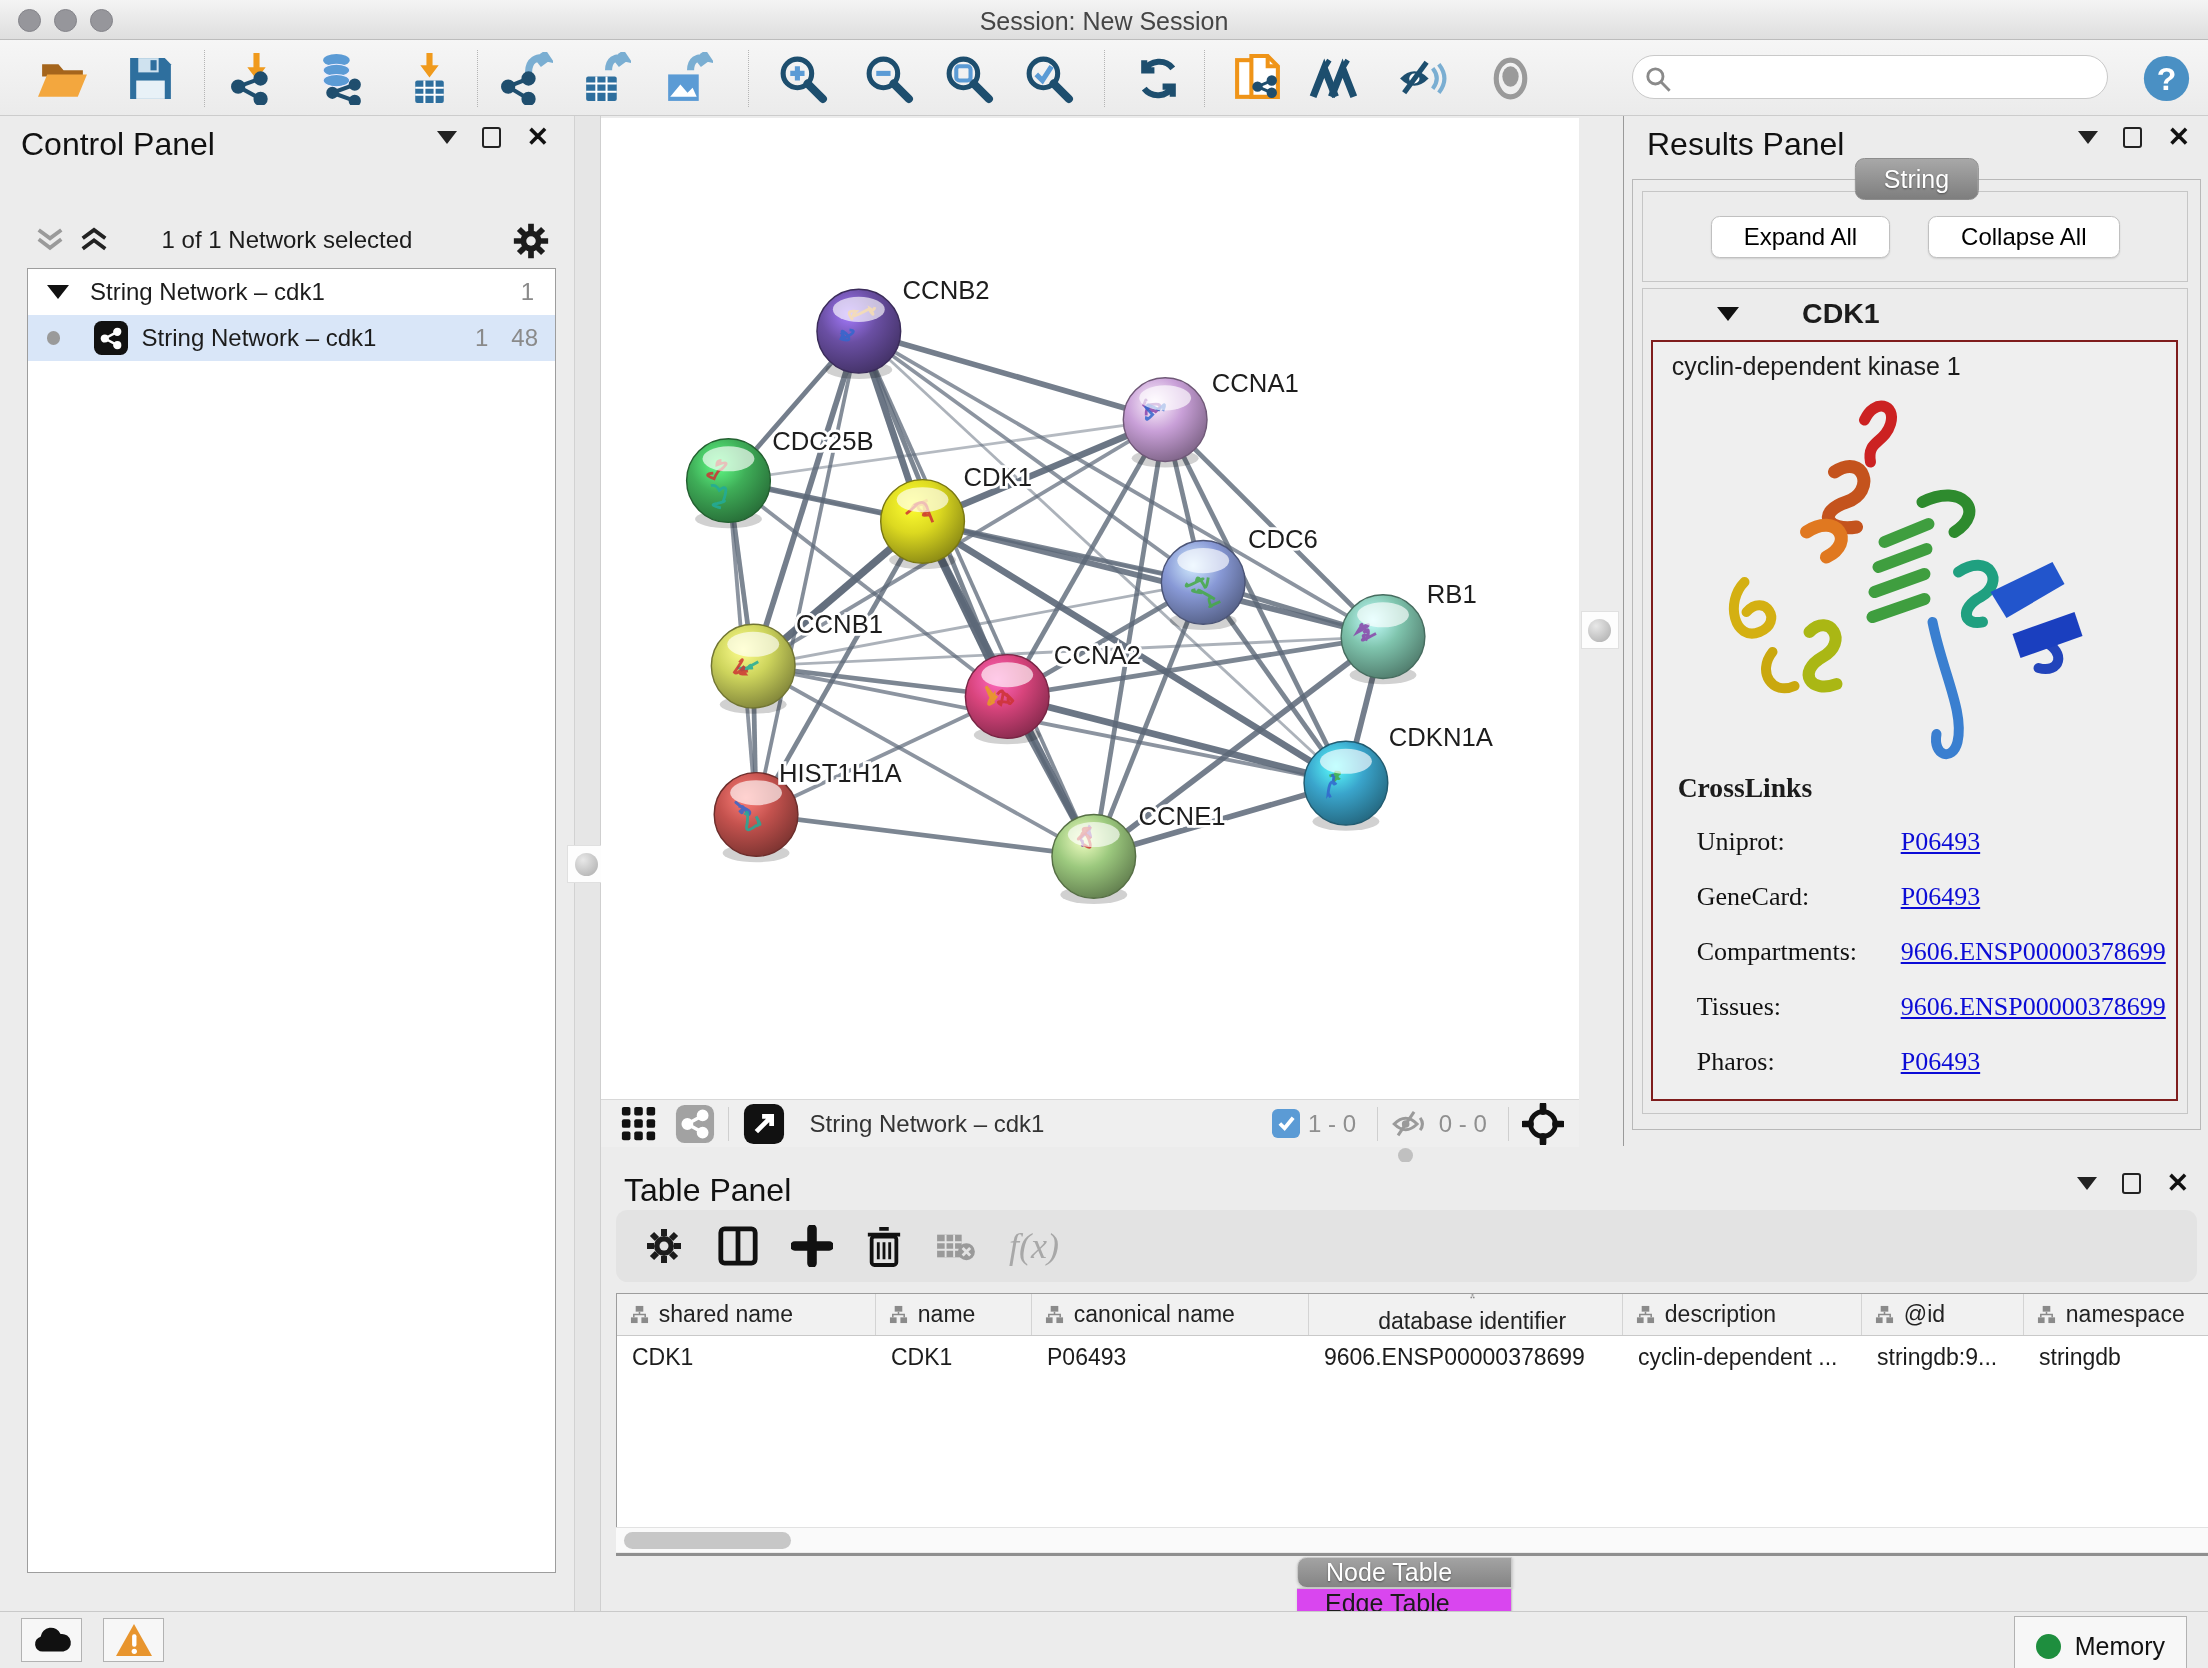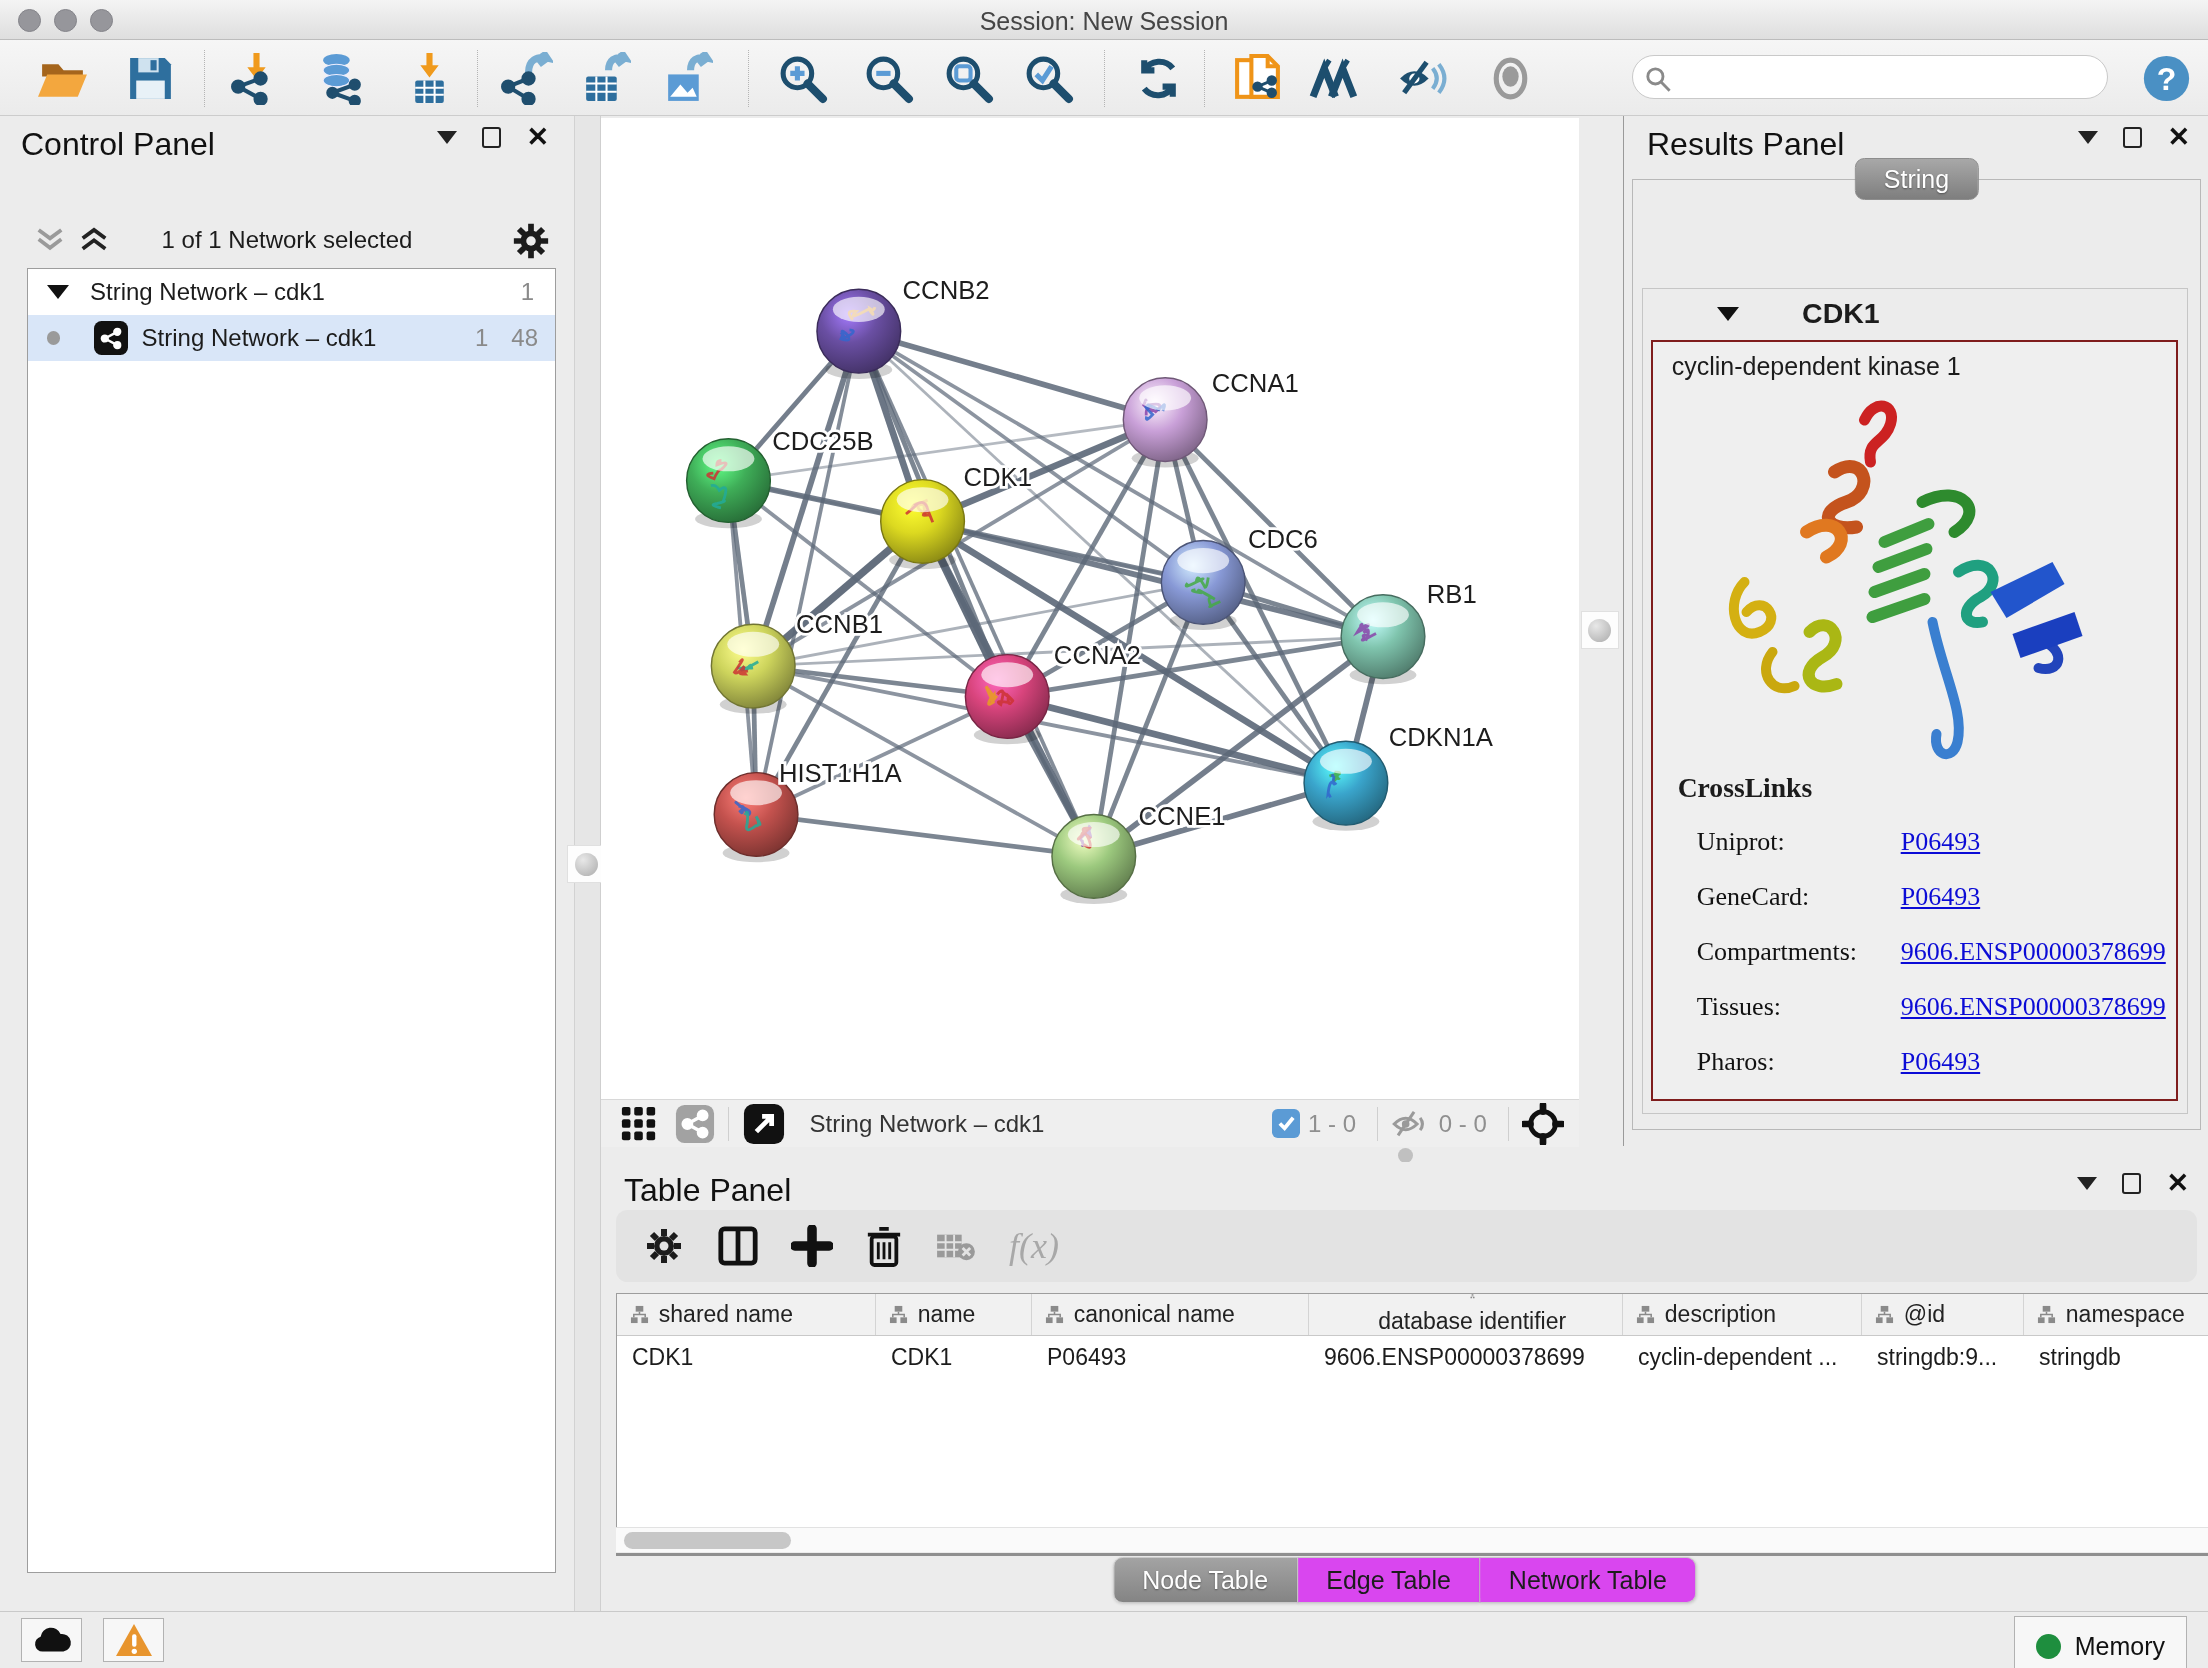--- a/index.html
+++ b/index.html
@@ -129,21 +129,21 @@
   #tp-row { display:flex; height:42px; }
   .td { padding-left:15px; font-size:23px; display:flex; align-items:center;
     overflow:hidden; white-space:nowrap; flex:0 0 auto; }
   #tp-hscroll { position:absolute; left:15px; bottom:59px; width:1592px; height:25px;
     background:#fafafa; border-top:1px solid #e2e2e2; }
   #tp-hscroll i { position:absolute; left:7.6px; top:3.8px; width:167px; height:17px;
     border-radius:8.6px; background:#c7c7c7; display:block; }
   #tp-bottom-line { position:absolute; left:15px; bottom:55px; width:1592px; height:2.9px;
     background:#8f8f8f; }
   #tp-tabs { position:absolute; left:50%; transform:translateX(-50%); bottom:7.6px;
-    display:flex; height:46px; }
+    display:flex; height:46px;flex-direction:column; }
   .btab { height:46px; padding:0 28.5px; display:flex; align-items:center; font-size:25px;
     background:#d946ef; border:1px solid #c9c9c9; border-left:none;
     box-shadow:0 1px 2.9px rgba(0,0,0,.15); }
   .btab:first-child { border-left:1px solid #c9c9c9; border-radius:9.5px 0 0 9.5px; }
   .btab:last-child { border-radius:0 9.5px 9.5px 0; }
   .btab.sel { background:linear-gradient(#a3a3a3,#848484); color:#fff;
     text-shadow:0 1px 1.9px rgba(0,0,0,.4); }
 
   
   #statusbar { left:0; top:1611px; width:2208px; height:57px; background:#ececec;
@@ -656,20 +656,24 @@
 
 <div class="abs" id="results-panel">
   <div id="rp-title" class="panel-title">Results Panel</div>
   <div class="panel-ctrls" style="right:19px; top:11.4px;">
     <i class="pc-arrow"></i>
     <i class="pc-float"></i>
     <span class="pc-x">✕</span>
   </div>
   <div id="rp-tab">String</div>
   <div id="rp-box">
+    <div id="rp-buttons">
+      <button class="rp-btn">Expand All</button>
+      <button class="rp-btn">Collapse All</button>
+    </div>
     <div id="rp-entry">
       <div id="rp-entry-head">
         <i class="tri-down"></i>
         <span id="rp-entry-name">CDK1</span>
       </div>
       <div id="rp-entry-body">
         <div id="rp-desc">cyclin-dependent kinase 1</div>
         <svg id="rp-protein" class="abs" width="409" height="380" viewBox="0 0 400 380">
           <g fill="none" stroke-linecap="round">
             <path d="M150 30 C160 8 182 14 176 34 C170 54 152 50 156 72" stroke="#cc2222" stroke-width="11"></path>

